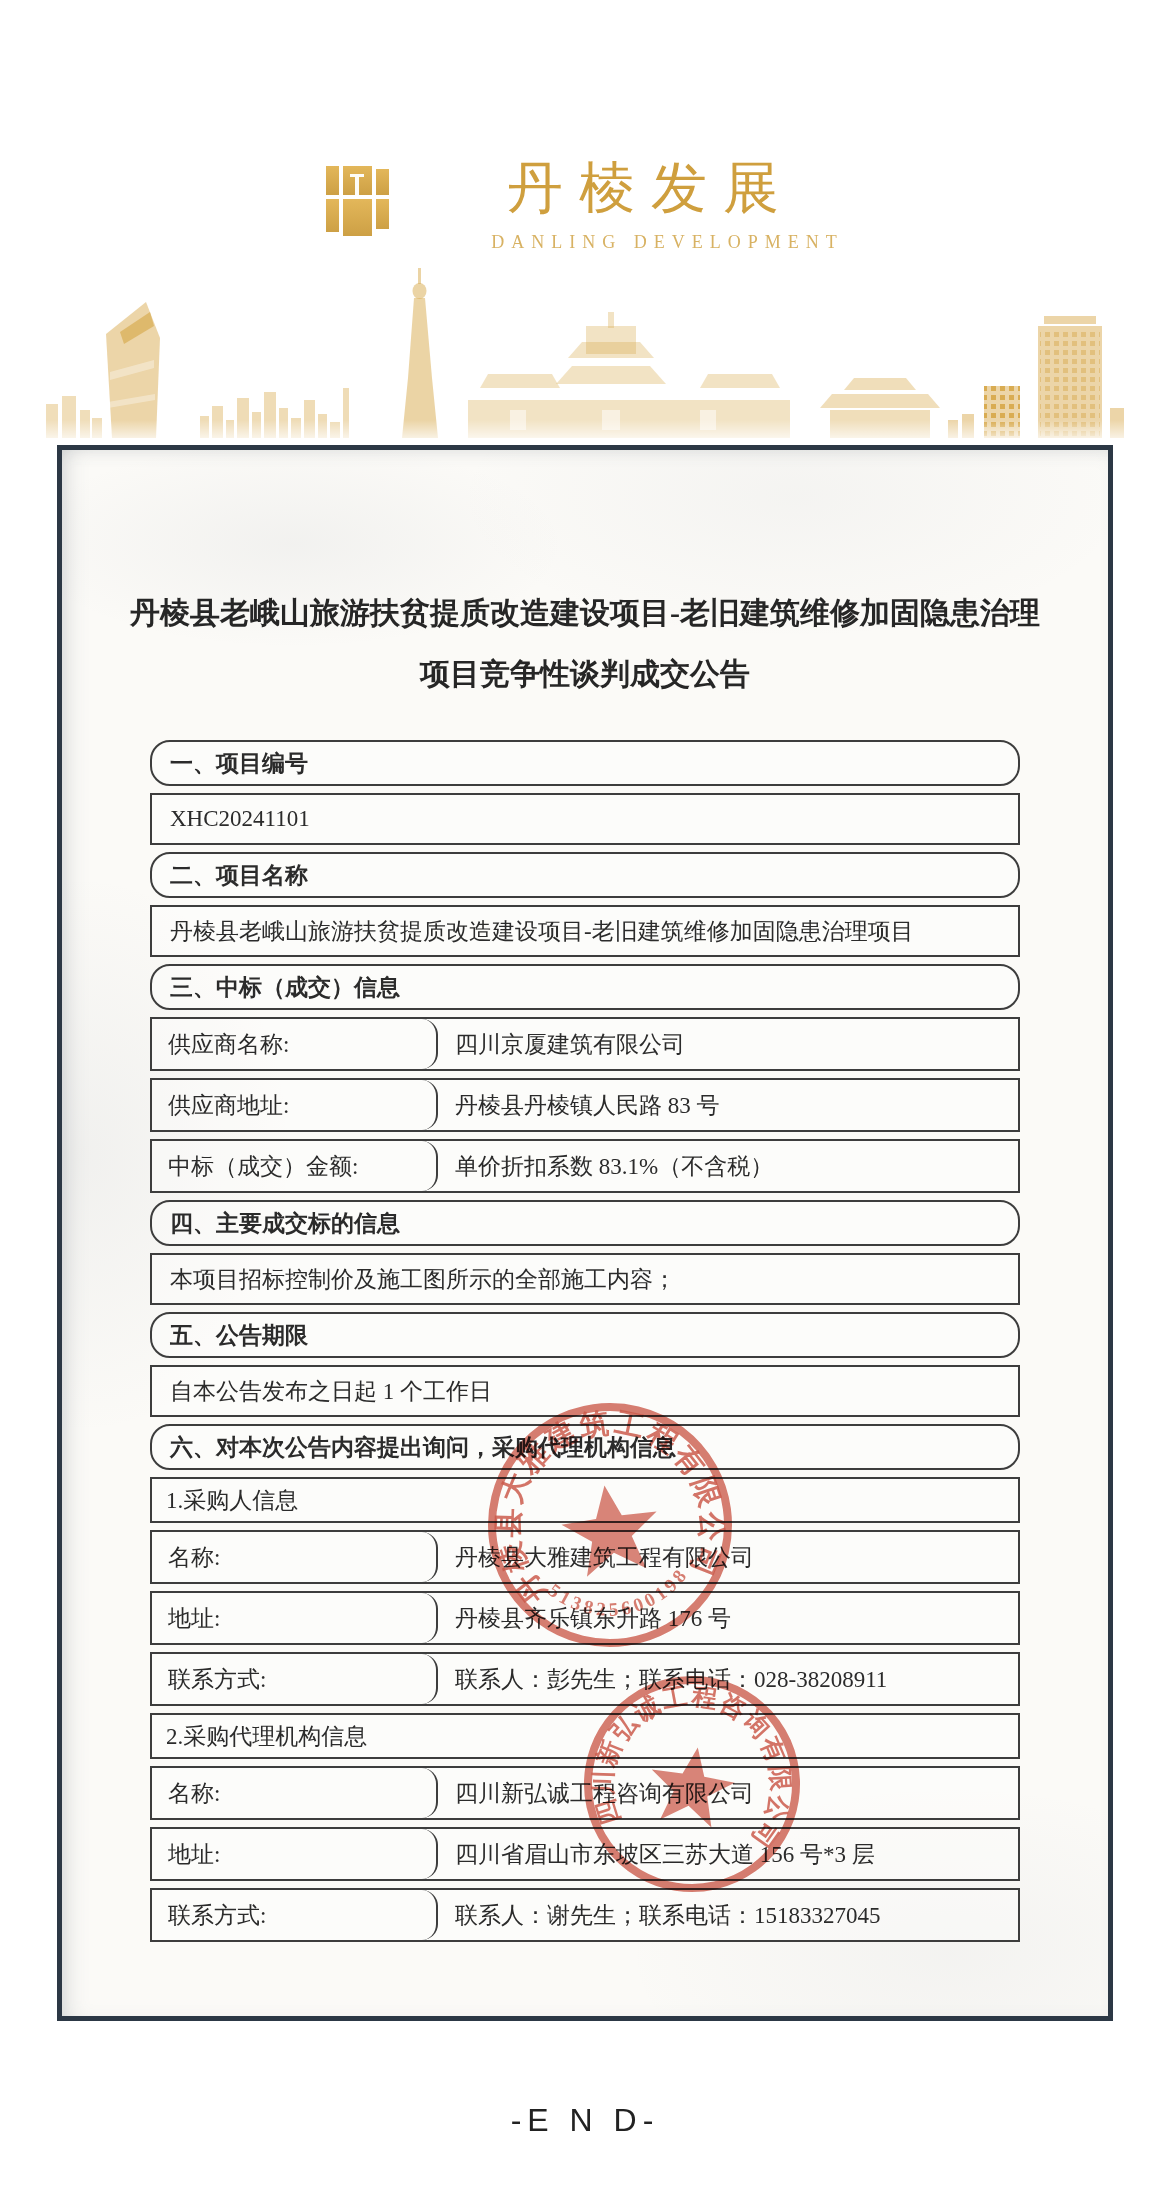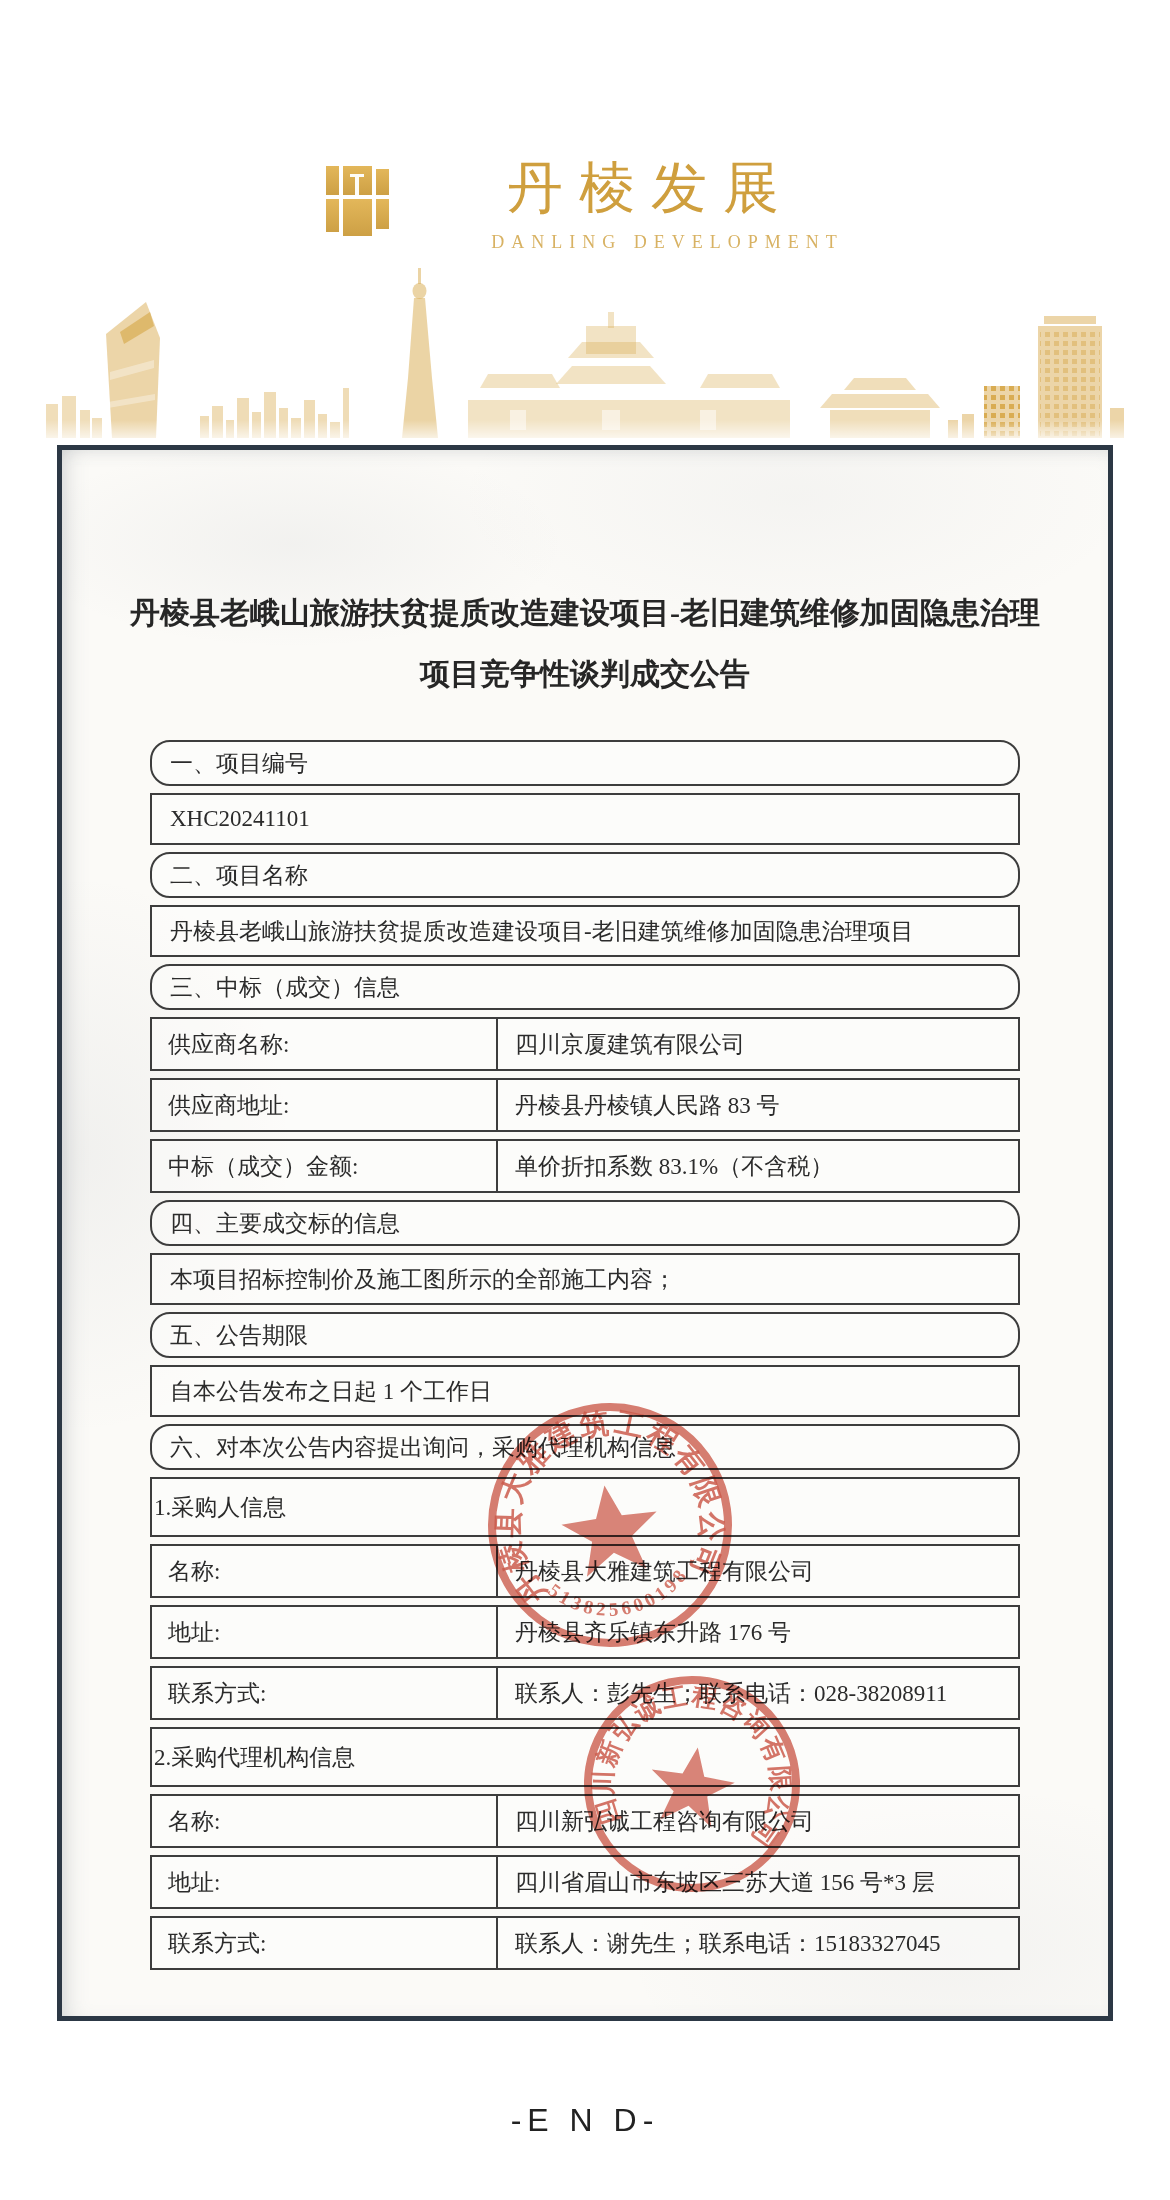--- a/index.html
+++ b/index.html
@@ -50,27 +50,27 @@
   }
   .doc-title{margin:148px 30px 0;text-align:center;font-weight:bold;color:#262626;}
   .doc-title .t1{display:block;font-size:30px;line-height:1;}
   .doc-title .t2{display:block;font-size:30px;line-height:1;margin-top:31px;}
 
   .atable{width:870px;margin:51px auto 0;}
   .trow{
     box-sizing:border-box;border:2px solid #3d3d3d;margin-bottom:7px;
     display:flex;align-items:center;background:rgba(255,255,255,0.35);
   }
-  .trow.section{height:46px;font-weight:normal;font-size:23px;padding-left:18px;border-radius:20px;}
-  .trow.sub{height:60px;font-size:23px;padding-left:2px;}
+  .trow.section{height:46px;font-weight:bold;font-size:23px;padding-left:18px;border-radius:20px;}
+  .trow.sub{height:46px;font-size:23px;padding-left:14px;}
   .trow.value{height:52px;font-size:23px;padding-left:18px;}
   .trow.pair{height:54px;padding:0;align-items:stretch;}
   .cell-label{
-    width:346px;box-sizing:border-box;padding-left:16px;font-size:23px;
-    display:flex;align-items:center;border-right:2px solid #3d3d3d;
+    width:286px;box-sizing:border-box;padding-left:16px;font-size:23px;
+    display:flex;align-items:center;border-right:2px solid #3d3d3d;border-radius:16px;
   }
   .cell-value{flex:1;padding-left:17px;font-size:23px;display:flex;align-items:center;}
 
   
   .stamp{position:absolute;mix-blend-mode:multiply;opacity:0.85;}
   .stamp1{left:408px;top:935px;width:280px;height:280px;transform:rotate(-8deg);}
   .stamp2{left:505px;top:1209px;width:250px;height:250px;transform:rotate(9deg);}
   .stamp text{font-family:"Liberation Serif","DejaVu Serif",serif;font-weight:bold;}
 
   

